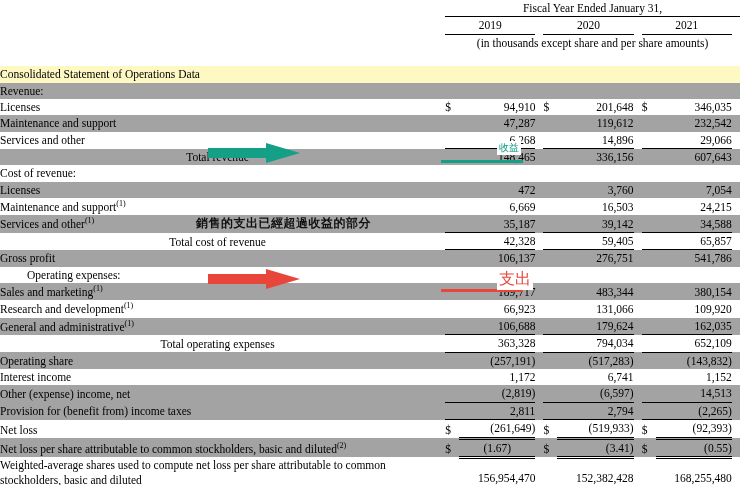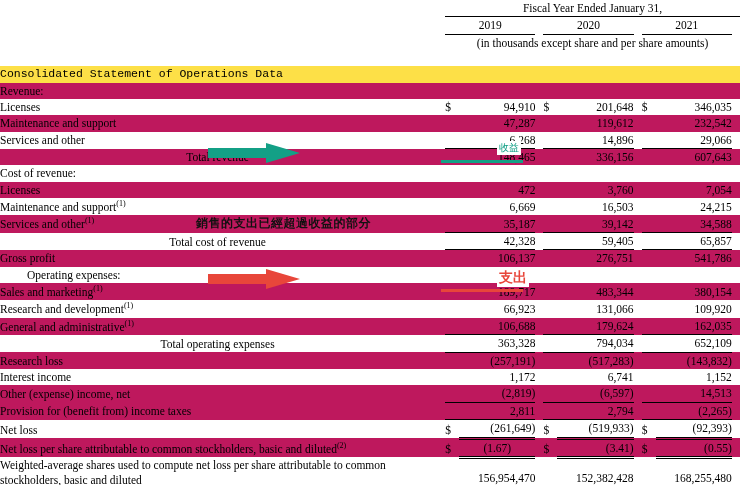--- a/index.html
+++ b/index.html
@@ -32,22 +32,22 @@
     font-weight: normal;
     font-size: 11.5px;
     line-height: 1.25;
   }
   .c-label { width: 434px; padding-left: 6px; }
   .c-gap   { width: 10px; }
   .c-cur   { width: 14px; text-align: left; }
   .c-num   { width: 76px; text-align: right; padding-right: 4px; }
   .c-pad   { width: 8px; }
 
-  .band { background: #fde047; font-family: Liberation Mono, monospace; }
-  .bandlight { background: #be185d; }
+  .band { background: #fef9c3; }
+  .bandlight { background: #a3a3a3; }
   .white { background: #ffffff; }
 
   .hdr-title {
     text-align: center;
     font-weight: bold;
     font-size: 11.5px;
     border-bottom: 1px solid #000;
     padding-bottom: 1px;
   }
   .hdr-year {
@@ -111,25 +111,24 @@
     font-family: "DejaVu Sans", sans-serif;
     font-size: 10px;
     color: #13a086;
     background: #ffffff;
     padding: 0 2px;
   }
   .lbl-red {
     left: 497px;
     top: 269px;
     font-family: "DejaVu Sans", sans-serif;
-    font-size: 14px;
+    font-size: 16px;
     color: #e8463a;
     background: #ffffff;
     padding: 0 2px;
-    font-weight: bold;
   }
   .note-cn {
     left: 196px;
     top: 215px;
     font-family: "DejaVu Sans", sans-serif;
     font-size: 12px;
     color: #111;
     font-weight: bold;
     letter-spacing: 0.5px;
     text-align: center;
@@ -392,21 +391,21 @@
           <td class="c-num num-bb">363,328</td>
           <td></td>
           <td class="c-cur num-bb"></td>
           <td class="c-num num-bb">794,034</td>
           <td></td>
           <td class="c-cur num-bb"></td>
           <td class="c-num num-bb">652,109</td>
           <td></td>
         </tr>
         <tr class="bandlight">
-          <td class="indent0">Research loss</td>
+          <td class="indent0">Operating share</td>
           <td></td>
           <td class="c-cur"></td>
           <td class="c-num">(257,191)</td>
           <td></td>
           <td class="c-cur"></td>
           <td class="c-num">(517,283)</td>
           <td></td>
           <td class="c-cur"></td>
           <td class="c-num">(143,832)</td>
           <td></td>

